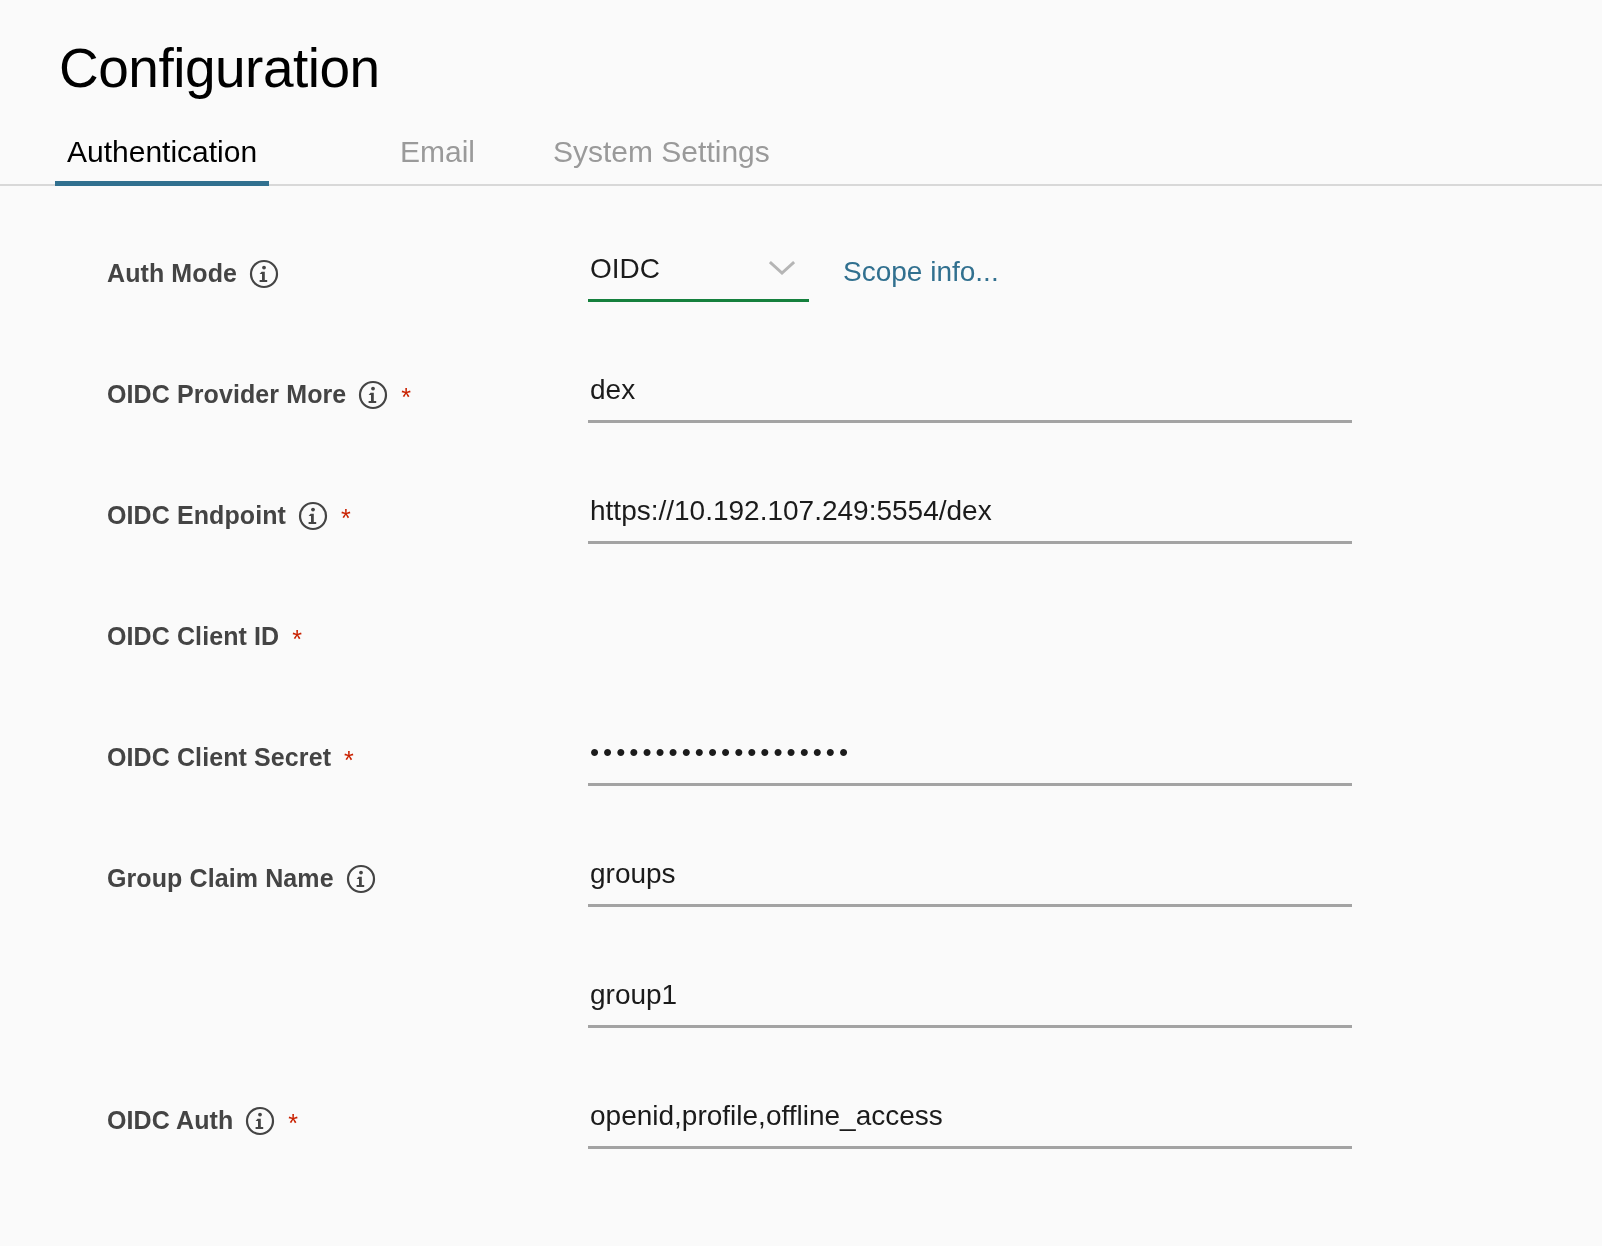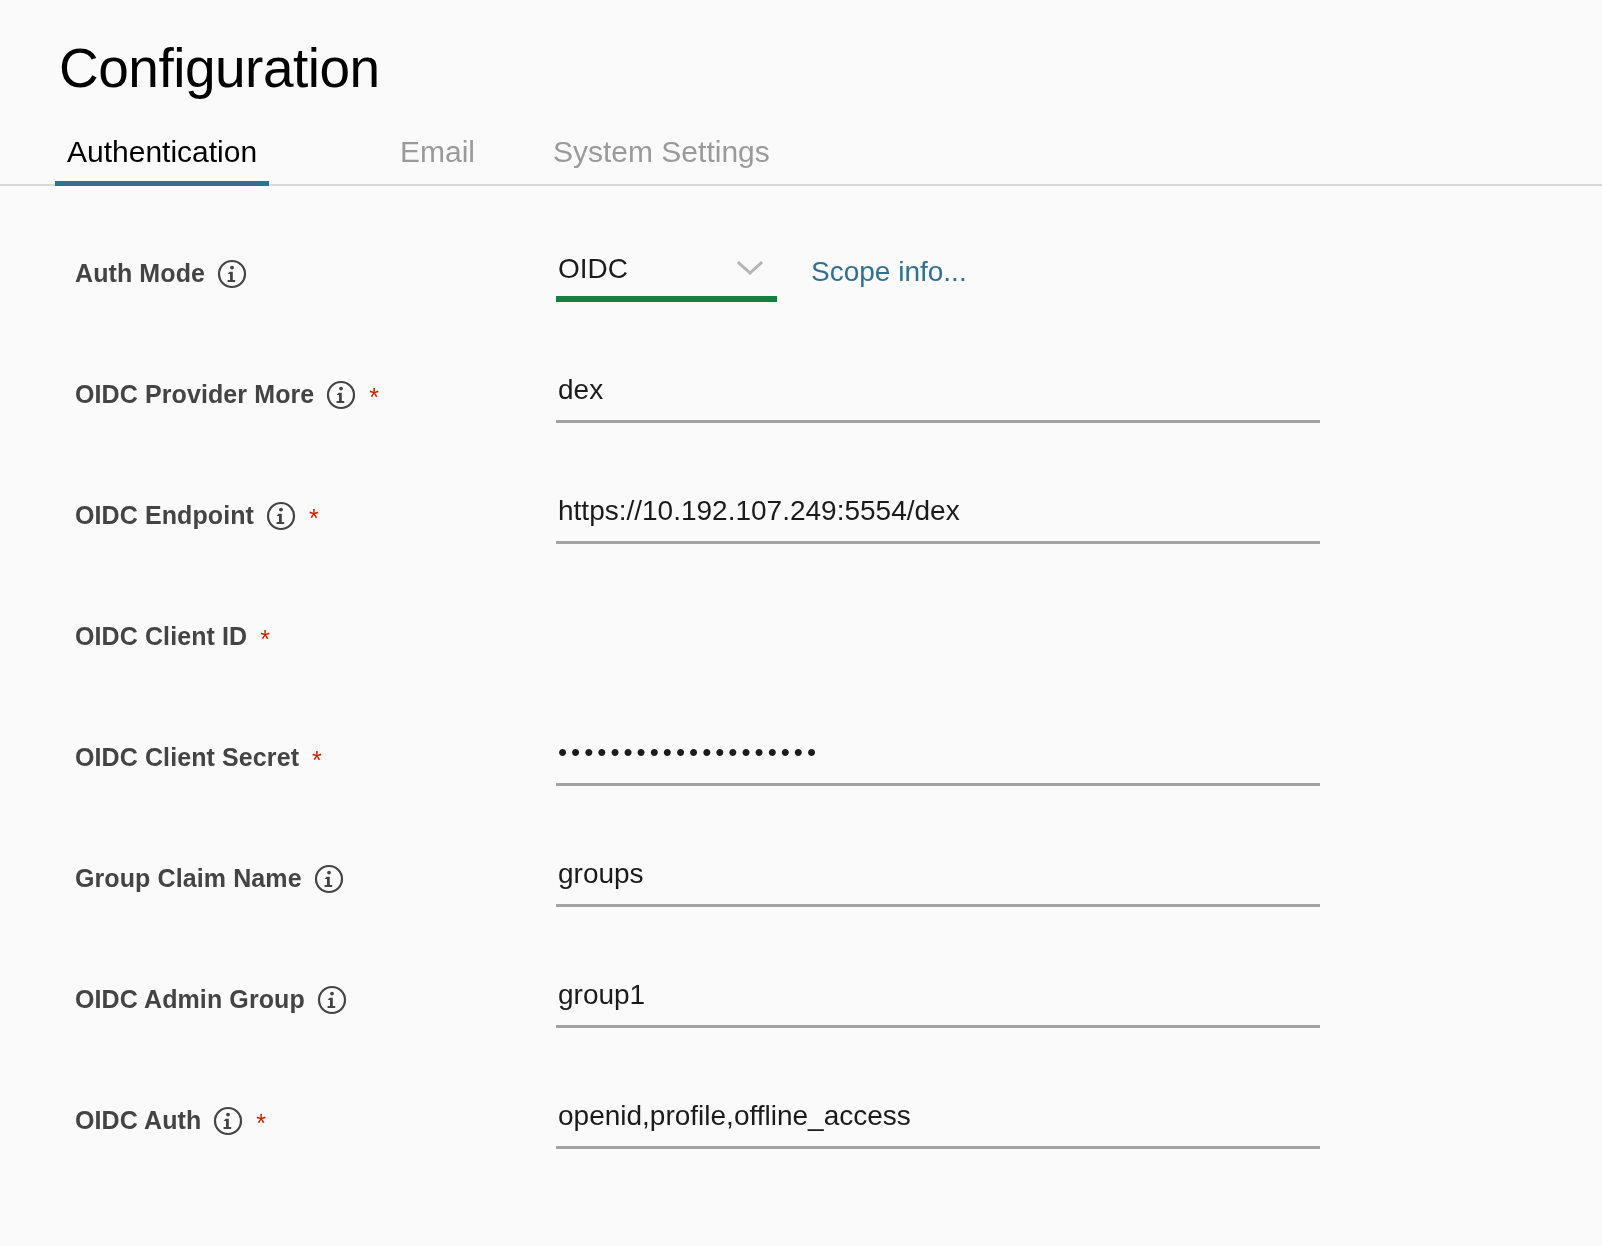--- a/index.html
+++ b/index.html
@@ -76,20 +76,21 @@
   #tab-0 { left: 67px; }
   #tab-1 { left: 376px; margin-left: 24px; }
   #tab-2 { left: 553px; }
 
   
   .form {
     position: absolute;
     left: 0;
     top: 232px;
     width: 1602px;
+    padding-left: 32px;
   }
   .form-row {
     position: relative;
     height: 121px;
   }
   .row-label {
     position: absolute;
     left: 75px;
     top: 24px;
     display: flex;
@@ -148,21 +149,21 @@
   .text-input.secret {
     letter-spacing: 4px;
     font-size: 26px;
   }
 
   
   .select-wrap {
     position: relative;
     width: 221px;
     height: 58px;
-    border-bottom: 6px solid #15803d;
+    border-bottom: 3px solid #15803d;
   }
   .select-value {
     font-size: 28px;
     color: #1b1b1b;
     line-height: 50px;
     padding-left: 2px;
     white-space: nowrap;
   }
   .chevron {
     position: absolute;
@@ -284,30 +285,20 @@
           <path d="M12.6 12.8 h3.2 v8.2 h2.4 v2.1 h-7.6 v-2.1 h2.4 v-6.1 h-2.4 z" fill="#444444"></path>
         </svg>
       </span>
     </div>
     <div class="row-control">
       <input class="text-input" type="text" value="groups" style="">
     </div>
   </div>
 
   <div class="form-row">
-    <div class="row-label">
-      <span class="label-text">OIDC Admin Group</span>
-      <span class="info-icon">
-        <svg width="30" height="30" viewBox="0 0 30 30">
-          <circle cx="15" cy="15" r="13" fill="none" stroke="#444444" stroke-width="2.2"></circle>
-          <circle cx="15" cy="8.6" r="1.9" fill="#444444"></circle>
-          <path d="M12.6 12.8 h3.2 v8.2 h2.4 v2.1 h-7.6 v-2.1 h2.4 v-6.1 h-2.4 z" fill="#444444"></path>
-        </svg>
-      </span>
-    </div>
     <div class="row-control">
       <input class="text-input" type="text" value="group1" style="">
     </div>
   </div>
 
   <div class="form-row">
     <div class="row-label">
       <span class="label-text">OIDC Auth</span>
       <span class="info-icon">
         <svg width="30" height="30" viewBox="0 0 30 30">

